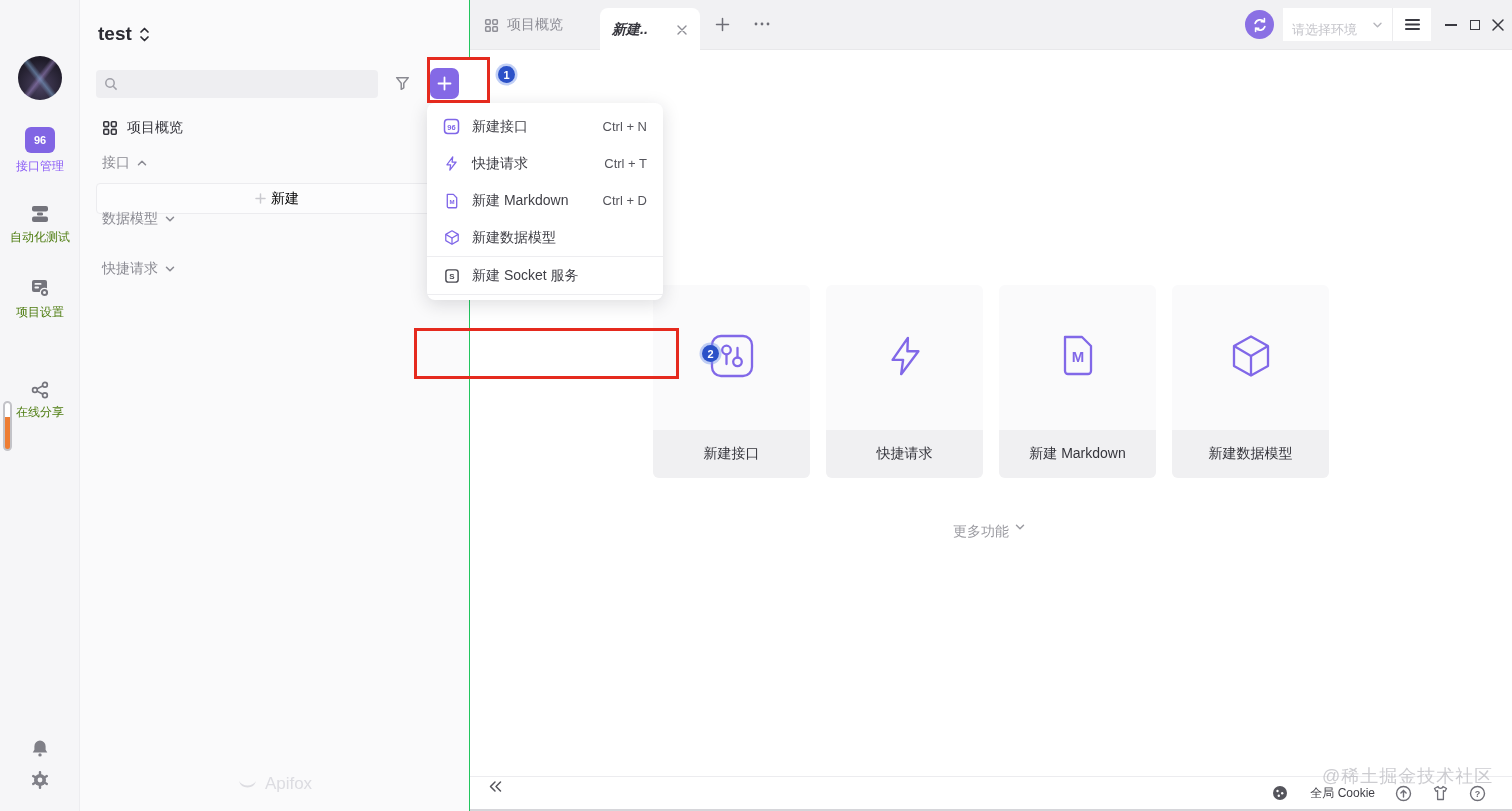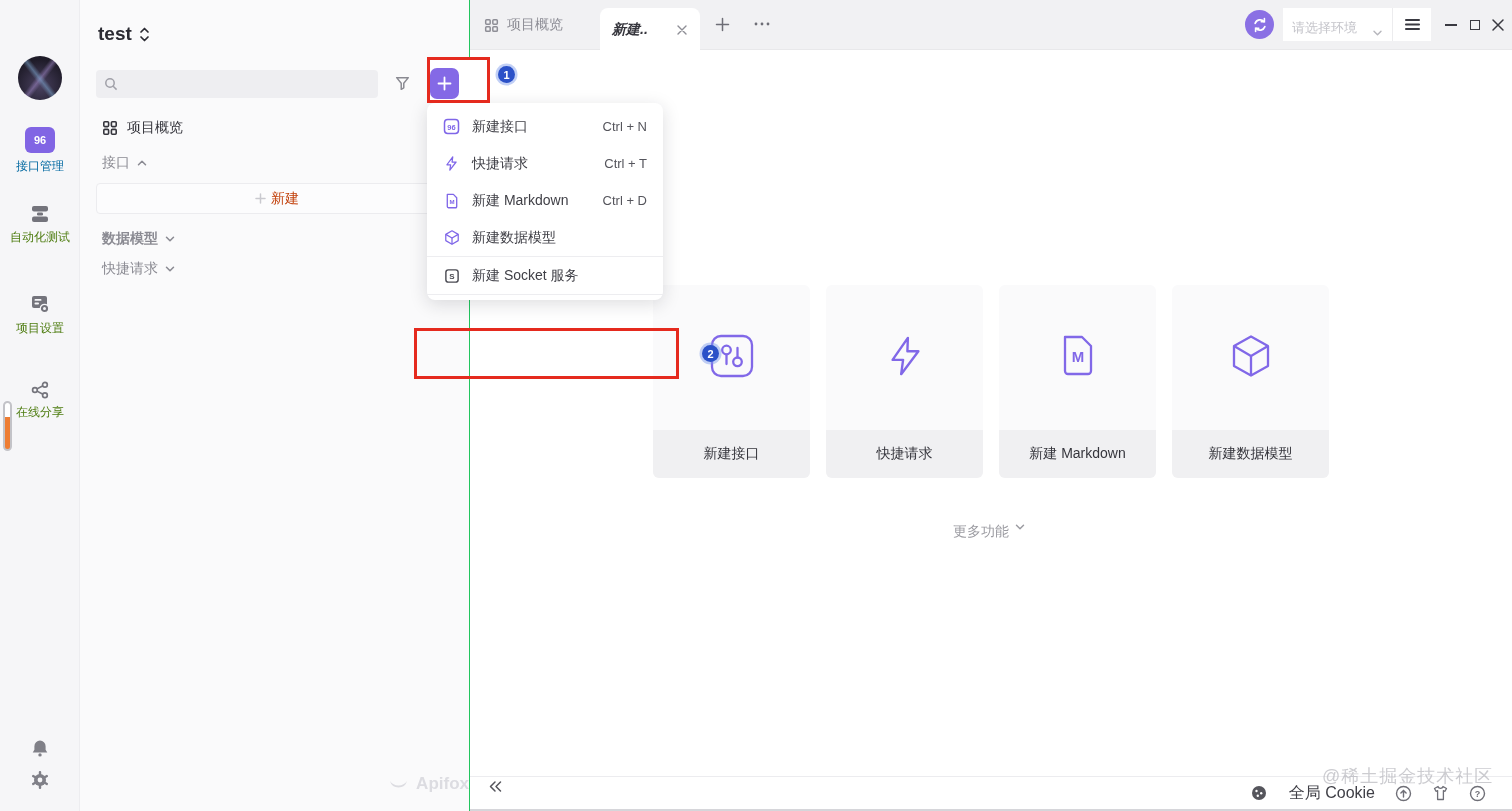--- a/index.html
+++ b/index.html
@@ -10,76 +10,76 @@
 
   
   .rail{position:absolute;left:0;top:0;width:80px;height:811px;background:#f6f6f8;border-right:1px solid #ededf0;box-sizing:border-box;}
   .avatar{position:absolute;left:18px;top:56px;width:44px;height:44px;border-radius:50%;overflow:hidden;
     background:
       linear-gradient(52deg, transparent 42%, rgba(125,165,205,.55) 49%, transparent 56%),
       linear-gradient(-52deg, transparent 42%, rgba(165,140,205,.5) 49%, transparent 56%),
       radial-gradient(circle at 50% 68%, #4a4160 0%, #1e1b28 72%);}
   .rail-item{position:absolute;left:0;width:80px;display:flex;flex-direction:column;align-items:center;gap:5px;cursor:pointer;}
   .rail-item .rlabel{font-size:12px;color:#4d7c0f;}
-  .rail-item.active .rlabel{color:#0369a1;}
+  .rail-item.active .rlabel{color:#8b5cf6;}
   .api-badge{width:30px;height:26px;background:#8165e4;border-radius:6px;display:flex;align-items:center;justify-content:center;
              color:#fff;font-size:11px;font-weight:bold;}
   .rail-bell{position:absolute;left:31px;top:739px;}
   .rail-gear{position:absolute;left:30px;top:770px;}
   .orange-pill{position:absolute;left:3px;top:401px;width:9px;height:50px;border:2px solid #c3c3c8;border-radius:7px;
                box-sizing:border-box;background:linear-gradient(#fff 30%, #ee7d33 30%);}
 
   
   .panel{position:absolute;left:80px;top:0;width:390px;height:811px;background:#fafafb;border-right:1px solid #22c55e;box-sizing:border-box;}
   .proj-title{position:absolute;left:18px;top:23px;display:flex;align-items:center;gap:7px;font-size:19px;font-weight:bold;color:#2b2b33;cursor:pointer;}
   .search-box{position:absolute;left:16px;top:70px;width:282px;height:28px;background:#eeeef1;border-radius:4px;
               display:flex;align-items:center;padding:0 8px;box-sizing:border-box;gap:6px;}
   .search-box input{border:none;outline:none;background:transparent;flex:1;font-size:13px;color:#3a3a41;font-family:inherit;}
   .funnel-btn{position:absolute;left:314px;top:75px;cursor:pointer;}
   .overview-row{position:absolute;left:22px;top:119px;display:flex;align-items:center;gap:9px;font-size:14px;color:#35353c;cursor:pointer;}
   .tree-row{position:absolute;display:flex;align-items:center;gap:7px;font-size:14px;color:#8b8b93;cursor:pointer;}
   .dashed-new{position:absolute;left:16px;top:183px;width:360px;height:29px;border:1px solid #ececef;border-radius:4px;background:#fcfcfd;
-              display:flex;align-items:center;justify-content:center;gap:5px;font-size:14px;color:#c2410c;cursor:pointer;}
-  .apifox-logo{position:absolute;left:0;top:774px;width:389px;display:flex;align-items:center;justify-content:flex-end;gap:7px;
-               color:#dcdce1;font-size:17px;font-weight:bold;}
+              display:flex;align-items:center;justify-content:center;gap:5px;font-size:14px;color:#000000;cursor:pointer;}
+  .apifox-logo{position:absolute;left:0;top:774px;width:389px;display:flex;align-items:center;justify-content:center;gap:7px;
+               color:#dcdce1;font-size:17px;font-weight:normal;}
 
   
   .tabbar{position:absolute;left:470px;top:0;width:1042px;height:50px;background:#f1f1f3;border-bottom:1px solid #e8e8ea;box-sizing:border-box;}
   .tab-overview{position:absolute;left:14px;top:0;height:50px;display:flex;align-items:center;gap:8px;font-size:14px;color:#8e8e96;cursor:pointer;}
   .tab-active{position:absolute;left:130px;top:8px;width:100px;height:43px;background:#fff;border-radius:8px 8px 0 0;
               display:flex;align-items:center;padding:8px 12px;box-sizing:border-box;cursor:pointer;}
   .tab-active .tlabel{font-size:14px;font-style:italic;font-weight:bold;color:#35353c;}
   .tab-close{margin-left:auto;cursor:pointer;}
   .tab-add{position:absolute;left:245px;top:17px;cursor:pointer;}
   .tab-more{position:absolute;left:283px;top:17px;cursor:pointer;}
   .sync-btn{position:absolute;left:775px;top:10px;width:29px;height:29px;border-radius:50%;background:#8a70e4;
             display:flex;align-items:center;justify-content:center;cursor:pointer;}
-  .env-select{position:absolute;left:813px;top:8px;width:110px;height:33px;background:#fff;display:flex;align-items:flex-end;
-              padding:4px 9px;box-sizing:border-box;font-size:13px;color:#c4c4ca;border-right:1px solid #ececee;cursor:pointer;}
+  .env-select{position:absolute;left:813px;top:8px;width:110px;height:33px;background:#fff;display:flex;align-items:flex-start;
+              padding:13px 9px;box-sizing:border-box;font-size:13px;color:#c4c4ca;border-right:1px solid #ececee;cursor:pointer;}
   .env-select .chev{margin-left:auto;}
   .hamburger{position:absolute;left:923px;top:8px;width:38px;height:33px;background:#fff;display:flex;align-items:center;justify-content:center;cursor:pointer;}
   .win-btn{position:absolute;top:0;height:50px;display:flex;align-items:center;cursor:pointer;}
   .win-min{left:970px;width:22px;justify-content:center;}
   .win-min i{display:block;width:12px;height:2px;background:#3a3a41;}
   .win-max{left:994px;width:22px;justify-content:center;}
   .win-max i{display:block;width:10px;height:10px;border:1.6px solid #3a3a41;box-sizing:border-box;}
   .win-close{left:1016px;width:24px;justify-content:center;}
 
   
   .card{position:absolute;top:285px;width:157px;height:193px;background:#fafafb;border-radius:6px;cursor:pointer;}
   .card .cicon{position:absolute;left:0;right:0;top:48px;display:flex;justify-content:center;color:#8168e8;}
   .card .clabel{position:absolute;left:0;right:0;bottom:0;height:48px;background:#f0f0f2;border-radius:0 0 6px 6px;
                 display:flex;align-items:center;justify-content:center;font-size:14px;color:#35353c;}
   .more-row{position:absolute;left:953px;top:523px;display:flex;align-items:flex-start;gap:6px;font-size:14px;color:#9b9ba1;cursor:pointer;}
 
   
   .bottom-bar{position:absolute;left:470px;top:776px;width:1042px;height:33px;background:#fff;border-top:1px solid #ececef;box-sizing:border-box;}
   .collapse-btn{position:absolute;left:18px;top:3px;cursor:pointer;}
   .bb-right{position:absolute;right:26px;top:0;height:100%;display:flex;align-items:center;gap:20px;}
-  .cookie-group{display:flex;align-items:center;gap:22px;font-size:16px;color:#3f3f46;cursor:pointer;}
+  .cookie-group{display:flex;align-items:center;gap:22px;font-size:12px;color:#3f3f46;cursor:pointer;}
   .watermark{position:absolute;left:1322px;top:764px;font-size:18px;font-weight:normal;color:#ababb2;opacity:.6;letter-spacing:1px;z-index:6;}
 
   
   .menu-panel{position:absolute;left:427px;top:103px;width:236px;background:#fff;border-radius:8px;
               box-shadow:0 4px 18px rgba(26,26,40,.15);padding:5px 0;z-index:20;}
   .menu-item{height:37px;display:flex;align-items:center;gap:12px;padding:0 16px;font-size:14px;color:#3f3f46;cursor:pointer;}
   .menu-item .micon{width:17px;display:flex;justify-content:center;color:#7f66e8;}
   .menu-item .micon.grey{color:#4a4a52;}
   .menu-item .shortcut{margin-left:auto;font-size:13px;color:#55555c;}
   .menu-divider{height:1px;background:#ededf0;}
@@ -110,21 +110,21 @@
       <span>
         <svg width="22" height="20" viewBox="0 0 22 20" fill="#74747c">
             <rect x="3" y="2" width="16" height="5.4" rx="2"></rect>
             <rect x="3" y="12.6" width="16" height="5.4" rx="2"></rect>
             <rect x="8" y="8.6" width="6" height="2.8" rx="1.2"></rect>
           </svg>
       </span>
       <span class="rlabel">自动化测试</span>
     </div>
 
-    <div class="rail-item" style="top:294px;">
+    <div class="rail-item" style="top:278px;">
       <span>
         <svg width="22" height="21" viewBox="0 0 22 21">
             <rect x="3" y="2" width="15" height="12" rx="2" fill="#74747c"></rect>
             <rect x="5.5" y="5" width="7" height="1.8" rx=".9" fill="#f6f6f8"></rect>
             <rect x="5.5" y="8.6" width="4.5" height="1.8" rx=".9" fill="#f6f6f8"></rect>
             <g fill="#74747c">
               <circle cx="15.5" cy="14.5" r="4.2" stroke="#f6f6f8" stroke-width="1.2"></circle>
             </g>
             <circle cx="15.5" cy="14.5" r="1.5" fill="#f6f6f8"></circle>
           </svg>
@@ -214,21 +214,21 @@
 
     <div class="dashed-new">
       <span>
         <svg width="11" height="11" viewBox="0 0 11 11" stroke="#c9c9cf" stroke-width="1.5" stroke-linecap="round">
             <path d="M5.5 1v9M1 5.5h9"></path>
           </svg>
       </span>
       <span>新建</span>
     </div>
 
-    <div class="tree-row" style="left:22px;top:230px;font-weight:bold;">
+    <div class="tree-row" style="left:22px;top:210px;">
       <span>数据模型</span>
       <span>
         <svg width="10" height="8" viewBox="0 0 10 8" fill="none" stroke="#8b8b93" stroke-width="1.5" stroke-linecap="round" stroke-linejoin="round">
             <path d="M1.5 2.2 5 5.8 8.5 2.2"></path>
           </svg>
       </span>
     </div>
 
     <div class="tree-row" style="left:22px;top:260px;">
       <span>快捷请求</span>

